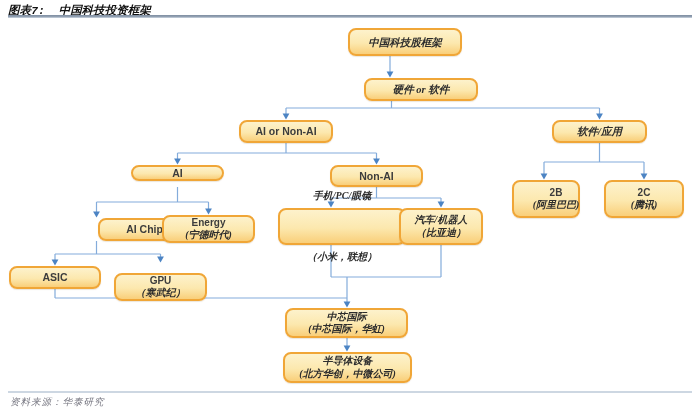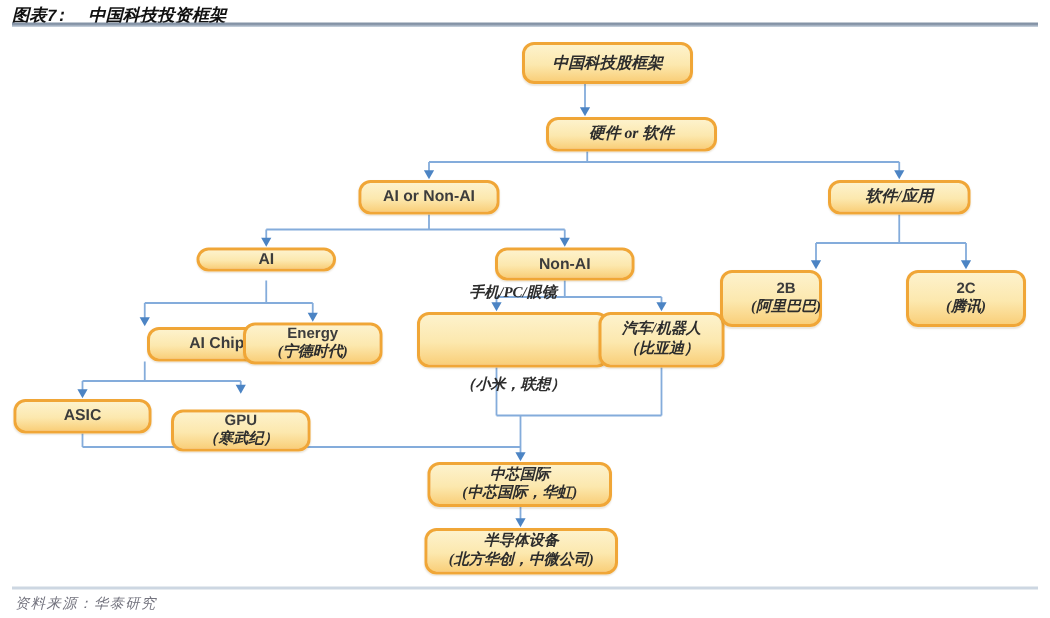--- a/index.html
+++ b/index.html
@@ -115,21 +115,21 @@
         <span class="line cn">（寒武纪）</span>
       </div>
       <div class="node two" style="left: 278px; top: 208px; width: 128px; height: 37px; gap: 48px;">
         <span class="line cn">手机/PC/眼镜</span>
         <span class="line cn">（小米，联想）</span>
       </div>
       <div class="node two" style="left: 399px; top: 208px; width: 84px; height: 37px;">
         <span class="line cn">汽车/机器人</span>
         <span class="line cn">（比亚迪）</span>
       </div>
-      <div class="node two" style="left: 480px; top: 180px; width: 68px; height: 38px; padding-left: 20px;">
+      <div class="node two" style="left: 512px; top: 180px; width: 68px; height: 38px; padding-left: 20px;">
         <span class="line en">2B</span>
         <span class="line cn">(阿里巴巴)</span>
       </div>
       <div class="node two" style="left: 604px; top: 180px; width: 80px; height: 38px;">
         <span class="line en">2C</span>
         <span class="line cn">(腾讯)</span>
       </div>
       <div class="node two" style="left: 285px; top: 308px; width: 123px; height: 30px;">
         <span class="line cn">中芯国际</span>
         <span class="line cn">(中芯国际，华虹)</span>

